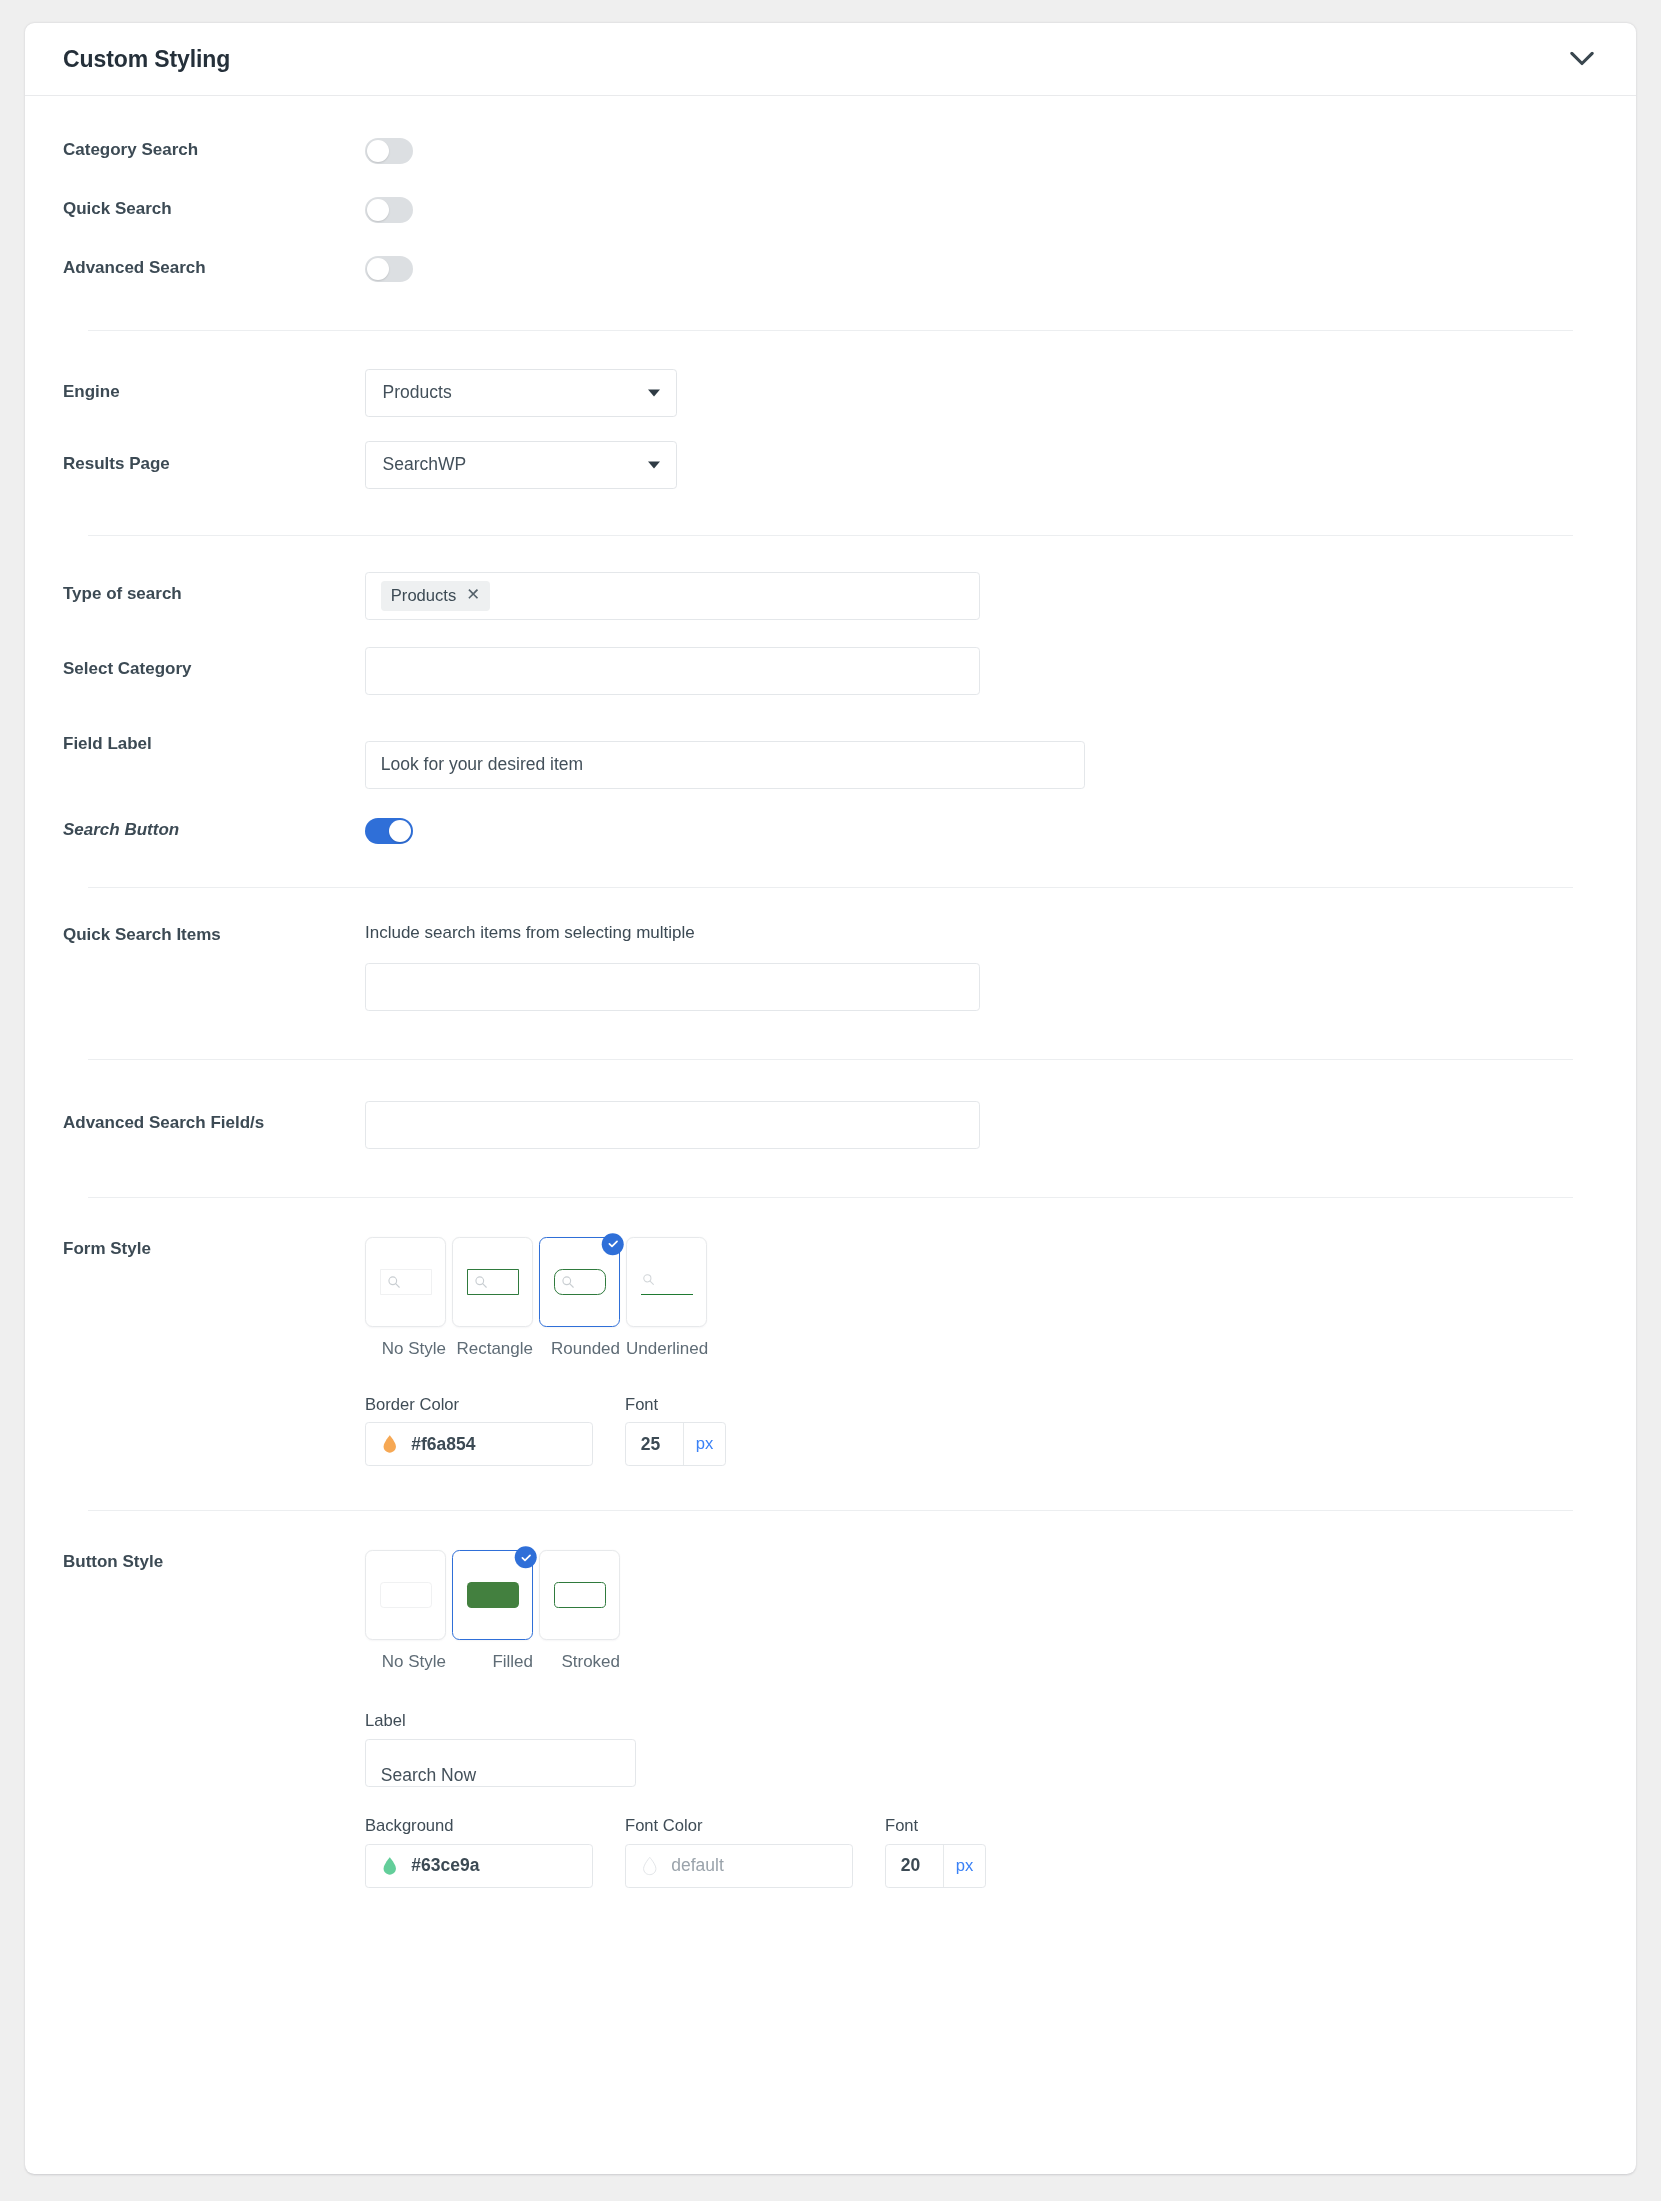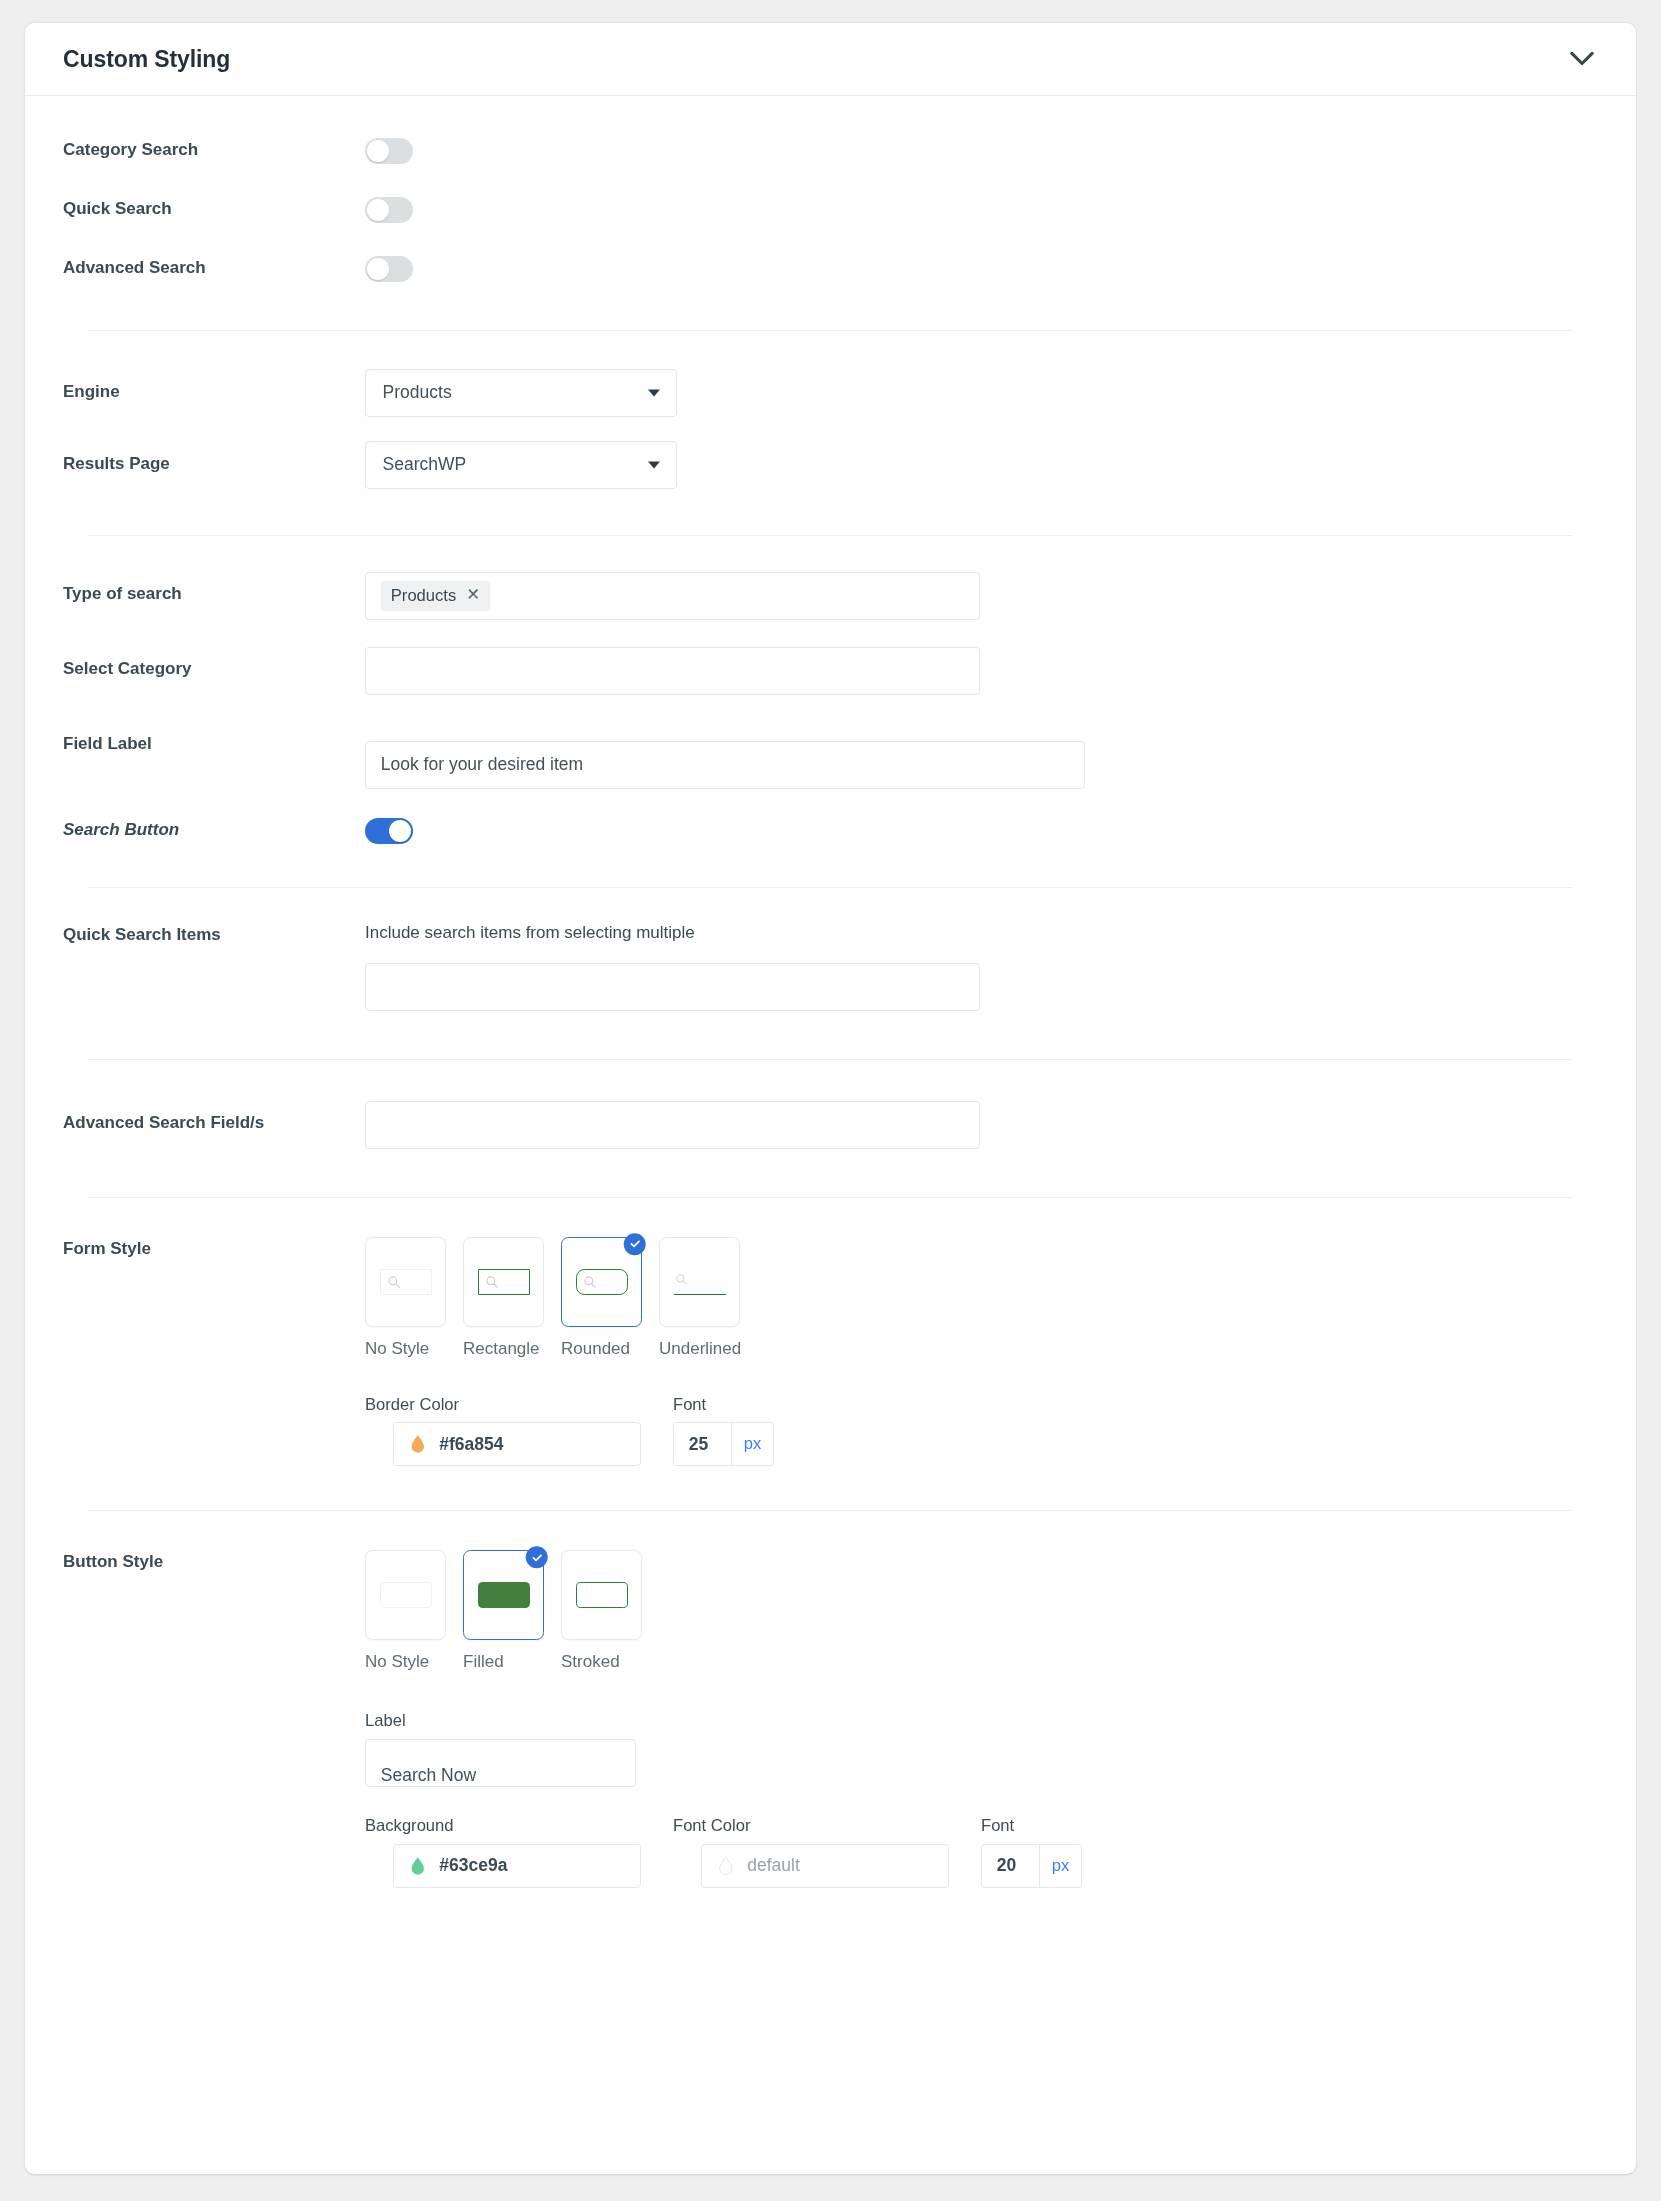--- a/index.html
+++ b/index.html
@@ -143,21 +143,21 @@
     line-height: 1;
   }
 
   .helper-text {
     font-size: 17px;
     color: #3c4a54;
     margin-bottom: 20px;
   }
 
   
-  .cards { display: flex; gap: 17px; }
+  .cards { display: flex; gap: 6px; text-align: right; }
   .card-wrap { width: 81px; }
   .pcard {
     position: relative;
     width: 81px; height: 90px;
     border: 0.9px solid #e7e9eb;
     border-radius: 7.4px;
     background: #fff;
     display: flex; align-items: center; justify-content: center;
     cursor: pointer;
     box-shadow: 0 0.9px 1.8px rgba(16,24,40,0.04);
@@ -209,28 +209,27 @@
   .mag { display: block; }
 
   
   .subrow { display: flex; align-items: flex-start; gap: 21px; }
   .subgroup .sublabel {
     font-size: 16.6px;
     color: #3f4c56;
     margin-bottom: 7.4px;
   }
   .colorfield {
-    width: 248px; height: 44px;
+    width: 228px; height: 44px;
     border: 0.9px solid #e4e7ea;
     border-radius: 3.7px;
     background: #fff;
     display: flex; align-items: center;
     padding: 0 14.8px;
     cursor: pointer;
-    margin-left: 28px;
   }
   .colorfield .swatchtxt {
     margin-left: 13px;
     font-size: 17.5px;
     font-weight: bold;
     color: #3c4a54;
   }
   .colorfield .swatchtxt.ph {
     font-weight: normal;
     color: #9aa3ab;

